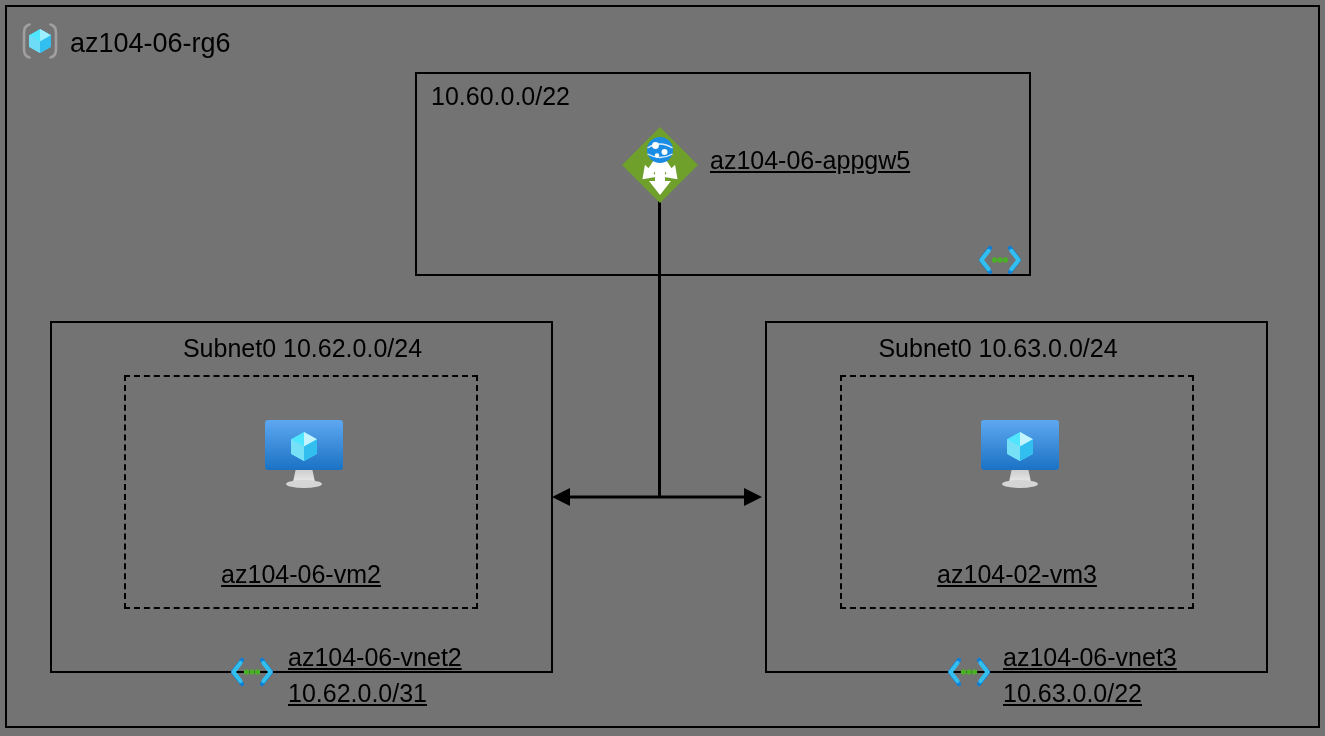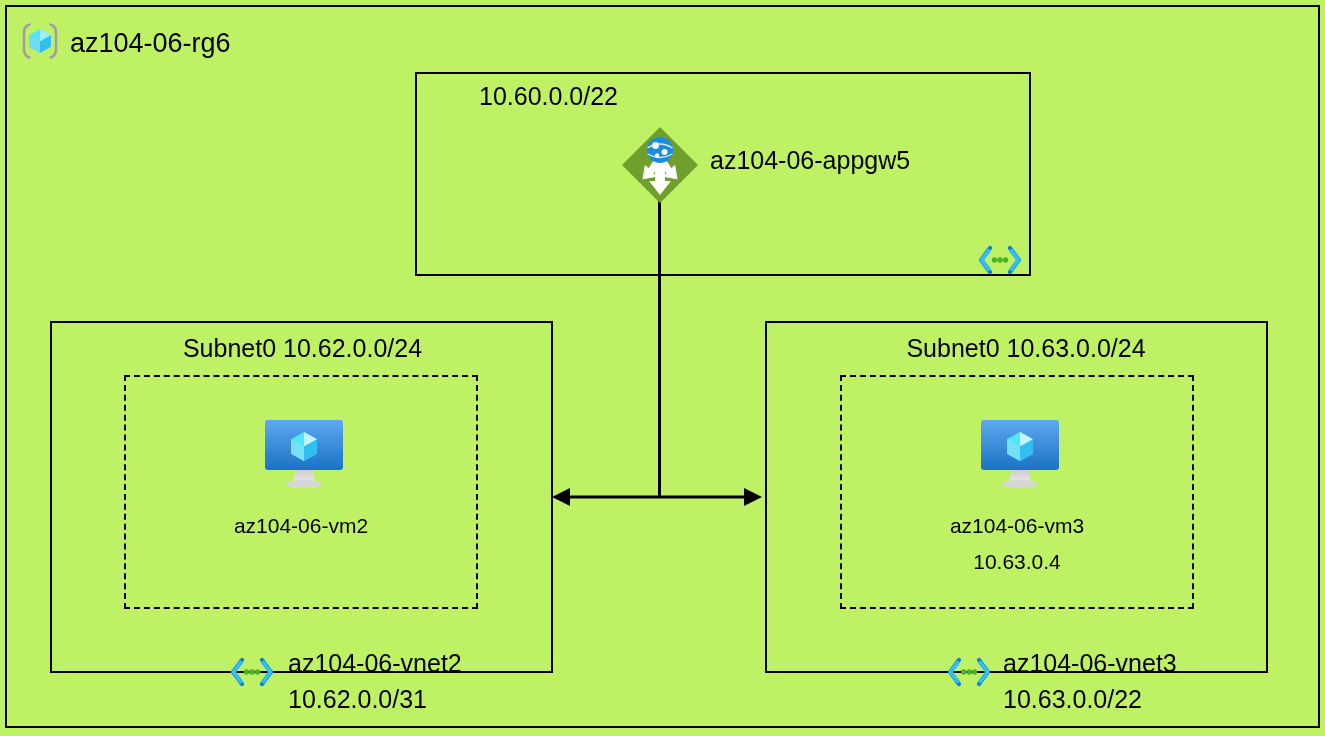--- a/index.html
+++ b/index.html
@@ -8,21 +8,21 @@
     background: #ffffff;
   }
   body {
     font-family: "Liberation Sans", sans-serif;
     color: #000000;
   }
   #canvas {
     position: relative;
     width: 1325px;
     height: 736px;
-    background: #bef264;
+    background: #737373;
     overflow: hidden;
   }
   
   .rg-border {
     position: absolute;
     left: 5px;
     top: 5px;
     width: 1315px;
     height: 723px;
     border: 2px solid #000000;
@@ -65,21 +65,20 @@
     line-height: 1;
     white-space: nowrap;
   }
   #vnet1-cidr {
     position: absolute;
     left: 431px;
     top: 84px;
     font-size: 25px;
     line-height: 1;
     white-space: nowrap;
-    margin-left: 48px;
   }
   
   #appgw-icon {
     position: absolute;
     left: 621px;
     top: 126px;
     width: 78px;
     height: 78px;
   }
   #appgw-labels {
@@ -112,68 +111,68 @@
   #vnet2-box { left: 50px; top: 321px; width: 503px; height: 352px; }
   #vnet3-box { left: 765px; top: 321px; width: 503px; height: 352px; }
   .subnet-title {
     position: absolute;
     font-size: 25px;
     line-height: 1;
     white-space: nowrap;
     text-align: center;
   }
   #subnet0-left-title  { left: 50px; top: 336px; width: 505px; }
-  #subnet0-right-title { left: 765px; top: 336px; width: 522px; }
+  #subnet0-right-title { left: 737px; top: 336px; width: 522px; }
   
   #vm2-dashed { left: 124px; top: 375px; width: 354px; height: 234px; }
   #vm3-dashed { left: 840px; top: 375px; width: 354px; height: 234px; }
   
   .vm-icon {
     position: absolute;
     width: 92px;
     height: 74px;
   }
   #vm2-icon { left: 258px; top: 416px; }
   #vm3-icon { left: 974px; top: 416px; }
   .vm-labels {
     position: absolute;
     width: 354px;
     text-align: center;
-    font-size: 21px;
+    font-size: 25px;
     line-height: 36px;
     white-space: nowrap;
+    margin-top: 48px;
   }
   #vm2-labels { left: 124px; top: 508px; }
   #vm3-labels { left: 840px; top: 508px; }
   
   .peer-badge {
     position: absolute;
     width: 48px;
     height: 30px;
   }
   #vnet2-peer-icon { left: 228px; top: 657px; }
   #vnet3-peer-icon { left: 945px; top: 657px; }
   .vnet-foot {
     position: absolute;
     font-size: 25px;
     line-height: 36px;
     white-space: nowrap;
-    margin-top: 6px;
   }
   #vnet2-foot { left: 288px; top: 639px; }
   #vnet3-foot { left: 1003px; top: 639px; }
   
   #vnet1-peer-icon {
     position: absolute;
     left: 976px;
     top: 245px;
     width: 48px;
     height: 30px;
   }
-  .line2 { display: block; }
+  .line2 { display: block; text-decoration: underline; }
 </style>
 </head>
 <body>
 
 <div id="canvas">
 
   <div class="rg-border"></div>
 
   <div class="rg-header">
     <span>
@@ -305,22 +304,21 @@
       <path d="M38 52 L54 52 L57 66 L35 66 Z" fill="url(#standg3)"></path>
       <ellipse cx="46" cy="68" rx="18" ry="4" fill="#d5d5d5"></ellipse>
       <rect x="7" y="4" width="78" height="50" rx="3" fill="url(#vmg3)"></rect>
       <path d="M46 16 L59 23.3 L59 37.7 L46 45 L33 37.7 L33 23.3 Z" fill="#50e6ff"></path>
       <path d="M46 16 L59 23.3 L46 30.6 Z" fill="#c3f3ff"></path>
       <path d="M46 30.6 L59 23.3 L59 37.7 L46 45 Z" fill="#32bff0"></path>
       <path d="M33 23.3 L46 30.6 L46 45 L33 37.7 Z" fill="#76e0f7"></path>
     </svg>
   </div>
   <div class="vm-labels" id="vm3-labels">
-    <span class="line2">az104-06-vm3</span>
-    <span class="line2">10.63.0.4</span>
+    <span class="line2">az104-02-vm3</span>
   </div>
 
   <div class="peer-badge" id="vnet3-peer-icon">
     <svg width="48" height="30" viewBox="0 0 48 30">
       <path d="M14 3 L5 15 L14 27" fill="none" stroke="#0f7fd6" stroke-width="4.2" stroke-linecap="round" stroke-linejoin="round"></path>
       <path d="M12.5 6 L5.5 15 L12.5 24" fill="none" stroke="#32bff0" stroke-width="4.2" stroke-linecap="round" stroke-linejoin="round"></path>
       <path d="M34 3 L43 15 L34 27" fill="none" stroke="#0f7fd6" stroke-width="4.2" stroke-linecap="round" stroke-linejoin="round"></path>
       <path d="M35.5 6 L42.5 15 L35.5 24" fill="none" stroke="#32bff0" stroke-width="4.2" stroke-linecap="round" stroke-linejoin="round"></path>
       <circle cx="18.5" cy="15" r="2.7" fill="#4caf28"></circle>
       <circle cx="24" cy="15" r="2.7" fill="#4caf28"></circle>

